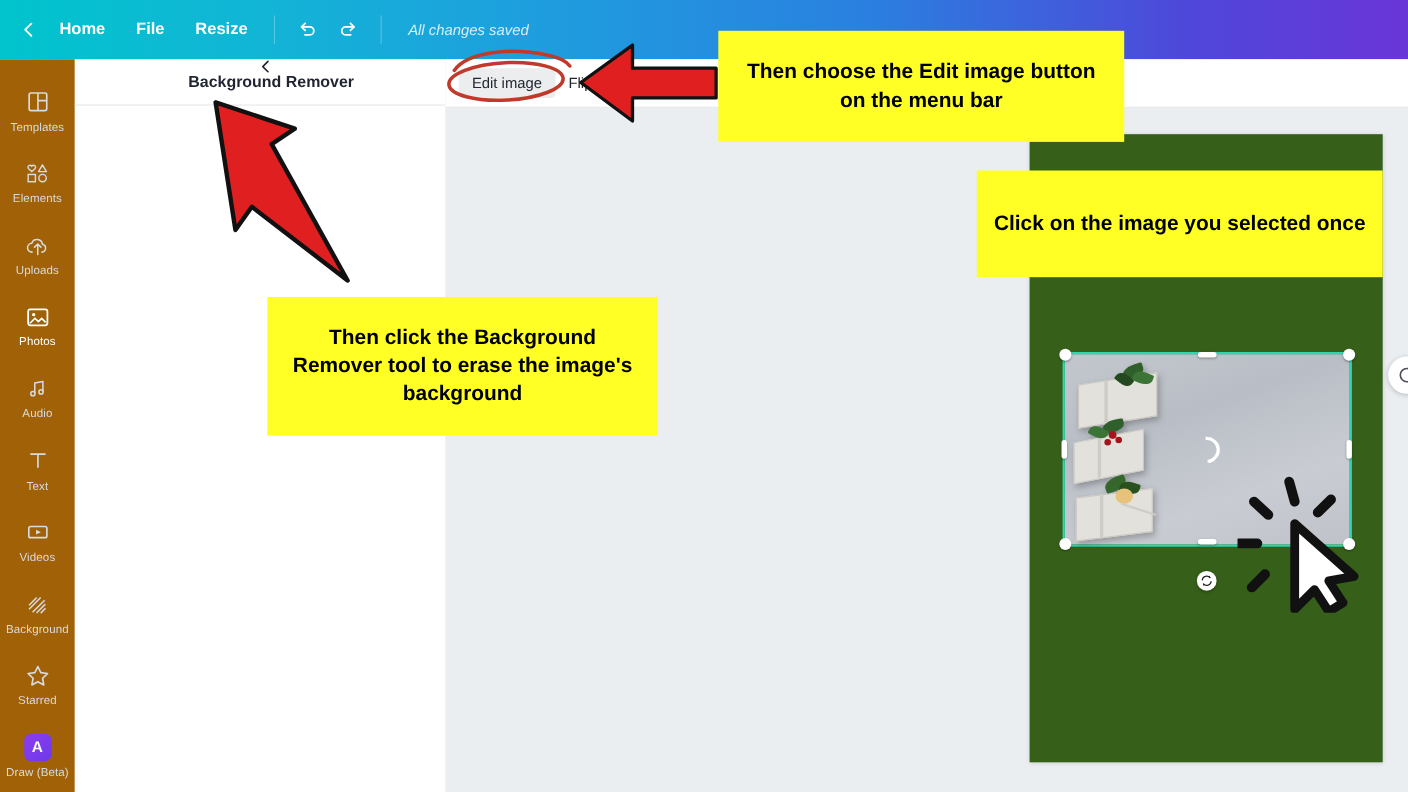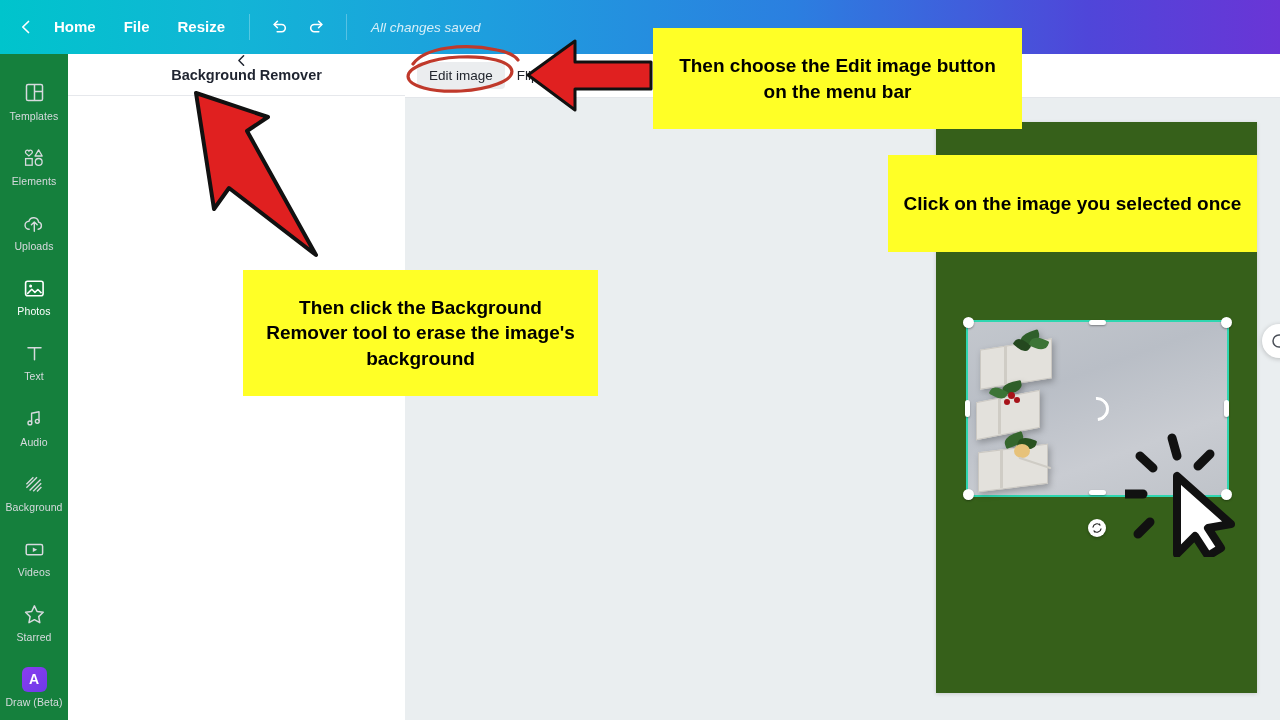--- a/index.html
+++ b/index.html
@@ -26,21 +26,21 @@
   .tb-sep { width: 1px; height: 26px; background: rgba(255,255,255,.28); margin: 0 10px; }
   .tb-icon { width: 38px; height: 54px; display:flex; align-items:center; justify-content:center; cursor:pointer; }
   .tb-status {
     font-size: 13.5px; font-style: italic; color: rgba(255,255,255,.82);
     margin-left: 14px; white-space: nowrap;
   }
 
   
   .rail {
     position: absolute; left: 0; top: 54px; width: 68px; height: 666px;
-    background: #15803d; display: flex; flex-direction: column;
+    background: #a16207; display: flex; flex-direction: column;
     align-items: center; padding-top: 14px;
   }
   .rail-item {
     width: 68px; height: 67px; display:flex; flex-direction: column;
     align-items:center; justify-content:center; cursor:pointer; color:#d7dade;
   }
   .rail-item .ri-ico { height: 26px; display:flex; align-items:center; justify-content:center; }
   .rail-item .ri-lbl { font-size: 10.5px; margin-top: 4px; letter-spacing:.1px; white-space:nowrap; }
   .rail-item.active { color:#fff; }
   .rail-item.active .ri-lbl { font-weight: normal; }
@@ -225,56 +225,56 @@
             <circle cx="7.6" cy="8.1" r="1.5" fill="currentColor"></circle>
             <path d="M4.2 15.9l4.6-4.6 3.1 3.1 3-2.9 3.6 3.6" fill="none" stroke="currentColor" stroke-width="1.5" stroke-linejoin="round"></path>
           </svg>
       </span>
       <span class="ri-lbl">Photos</span>
     </div>
 
     <div class="rail-item">
       <span class="ri-ico">
         <svg width="21" height="21" viewBox="0 0 21 21">
-            <path d="M4 4.8h13M10.5 4.8v12" fill="none" stroke="currentColor" stroke-width="1.5" stroke-linecap="round"></path>
-          </svg>
-      </span>
-      <span class="ri-lbl">Text</span>
-    </div>
-
-    <div class="rail-item">
-      <span class="ri-ico">
-        <svg width="21" height="21" viewBox="0 0 21 21">
             <path d="M7.6 14.6V5.2l7.4-1.4v9.3" fill="none" stroke="currentColor" stroke-width="1.4" stroke-linejoin="round"></path>
             <circle cx="5.9" cy="14.9" r="1.9" fill="none" stroke="currentColor" stroke-width="1.4"></circle>
             <circle cx="13.3" cy="13.3" r="1.9" fill="none" stroke="currentColor" stroke-width="1.4"></circle>
           </svg>
       </span>
       <span class="ri-lbl">Audio</span>
+    </div>
+
+    <div class="rail-item">
+      <span class="ri-ico">
+        <svg width="21" height="21" viewBox="0 0 21 21">
+            <path d="M4 4.8h13M10.5 4.8v12" fill="none" stroke="currentColor" stroke-width="1.5" stroke-linecap="round"></path>
+          </svg>
+      </span>
+      <span class="ri-lbl">Text</span>
+    </div>
+
+    <div class="rail-item">
+      <span class="ri-ico">
+        <svg width="23" height="21" viewBox="0 0 23 21">
+            <rect x="3.2" y="5.6" width="16.4" height="10.2" rx="1.6" fill="none" stroke="currentColor" stroke-width="1.5"></rect>
+            <path d="M9.8 8.6l4.4 2.2-4.4 2.2z" fill="currentColor"></path>
+          </svg>
+      </span>
+      <span class="ri-lbl">Videos</span>
     </div>
 
     <div class="rail-item">
       <span class="ri-ico">
         <svg width="22" height="21" viewBox="0 0 22 21">
             <g stroke="currentColor" stroke-width="1.35">
               <path d="M3.4 11.2 10.4 4.2M3.4 14.8 14 4.2M6.6 17.6 17.6 6.6M10.2 18.2 18.2 10.2M14 18.4 18.4 14"></path>
             </g>
           </svg>
       </span>
       <span class="ri-lbl">Background</span>
-    </div>
-
-    <div class="rail-item">
-      <span class="ri-ico">
-        <svg width="23" height="21" viewBox="0 0 23 21">
-            <rect x="3.2" y="5.6" width="16.4" height="10.2" rx="1.6" fill="none" stroke="currentColor" stroke-width="1.5"></rect>
-            <path d="M9.8 8.6l4.4 2.2-4.4 2.2z" fill="currentColor"></path>
-          </svg>
-      </span>
-      <span class="ri-lbl">Videos</span>
     </div>
 
     <div class="rail-item">
       <span class="ri-ico">
         <svg width="23" height="22" viewBox="0 0 23 22">
             <path d="M11.4 2.9l2.7 5.6 6.1.8-4.5 4.3 1.1 6.1-5.4-3-5.4 3 1.1-6.1-4.5-4.3 6.1-.8z" fill="none" stroke="currentColor" stroke-width="1.5" stroke-linejoin="round"></path>
           </svg>
       </span>
       <span class="ri-lbl">Starred</span>
     </div>

